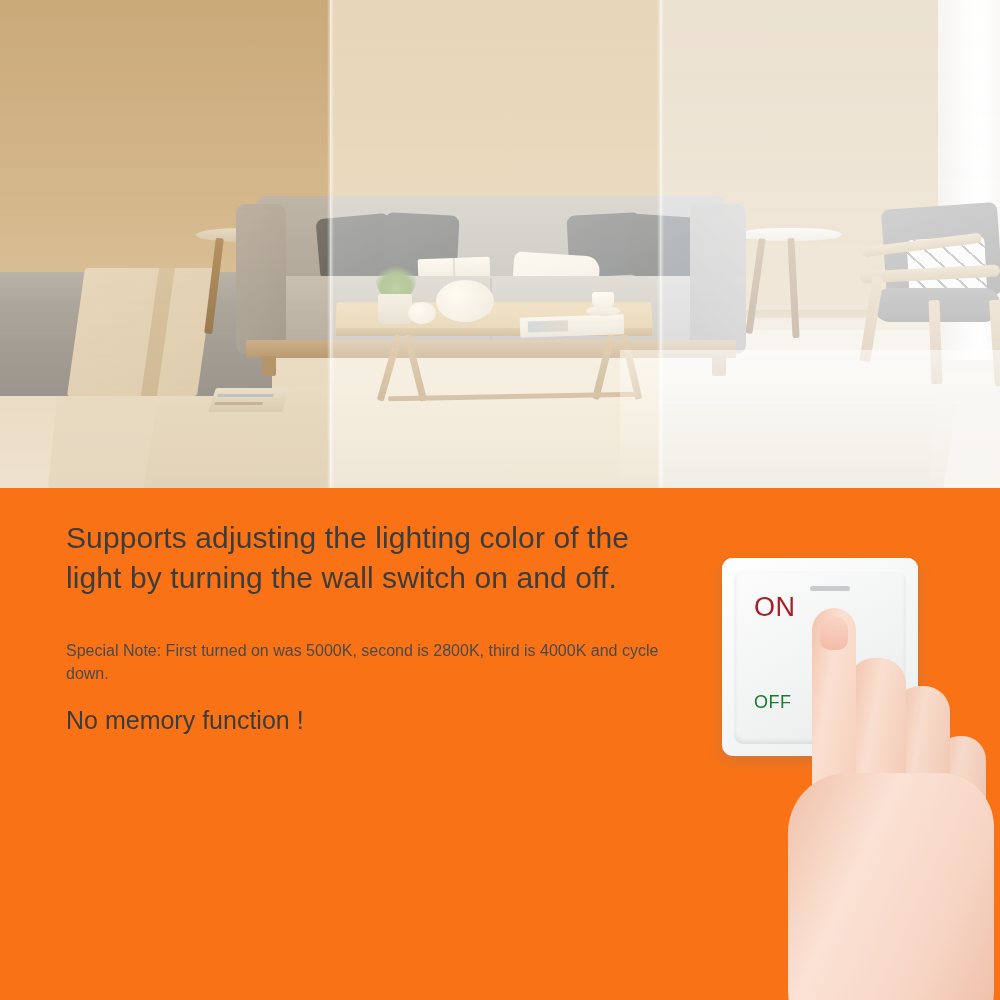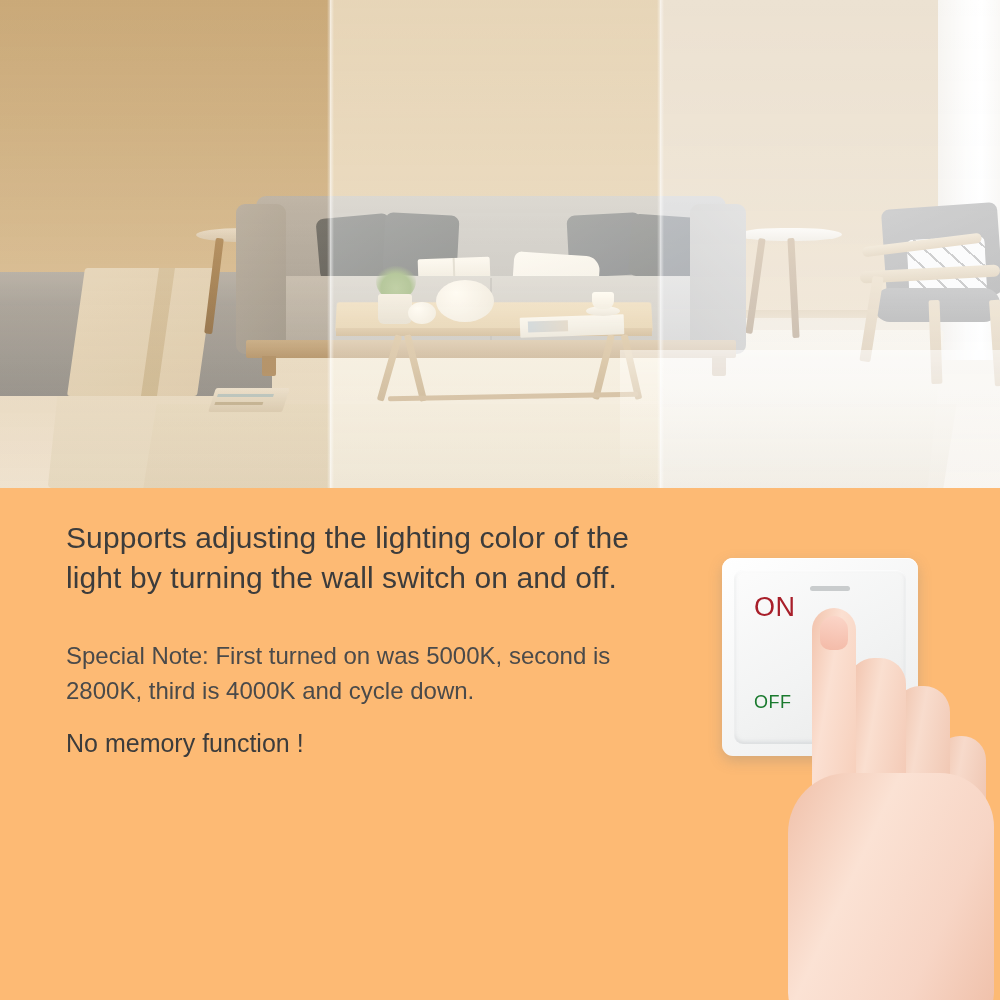--- a/index.html
+++ b/index.html
@@ -140,27 +140,27 @@
   .bookstack{position:absolute;left:212px;top:388px;width:74px;height:24px;
              background:linear-gradient(180deg,#f2ece0,#ddd3bf);transform:skewX(-18deg);border-radius:2px;}
   .bookstack:before{content:"";position:absolute;left:4px;top:6px;width:56px;height:3px;background:#b9cdd0;}
   .bookstack:after{content:"";position:absolute;left:4px;top:14px;width:48px;height:3px;background:#c3b79e;}
 
   
   .sheen{position:absolute;left:620px;top:350px;width:380px;height:138px;
          background:linear-gradient(180deg,rgba(255,255,255,.55),rgba(255,255,255,0));}
 
   
-  .panel{position:absolute;left:0;top:488px;width:1000px;height:512px;background:#fdba74;}
+  .panel{position:absolute;left:0;top:488px;width:1000px;height:512px;background:#f97316;}
 
   .headline{position:absolute;left:66px;top:30px;width:610px;
             font-size:30px;line-height:1.33;color:#3c3c3c;letter-spacing:.1px;}
   .note{position:absolute;left:66px;top:151px;width:600px;
-        font-size:24px;line-height:1.45;color:#4a4a4a;}
-  .nomem{position:absolute;left:66px;top:218px;font-size:25px;color:#3c3c3c;margin-top:23px;}
+        font-size:16px;line-height:1.45;color:#4a4a4a;}
+  .nomem{position:absolute;left:66px;top:218px;font-size:25px;color:#3c3c3c;}
 
   
   .three-colors{position:absolute;left:722px;top:4px;width:260px;text-align:center;
                 font-size:45px;font-weight:bold;color:#0d0d0d;letter-spacing:-.5px;}
 
   
   .switch-plate{position:absolute;left:722px;top:70px;width:196px;height:198px;
                 background:linear-gradient(145deg,#ffffff,#eceded);border-radius:11px;
                 box-shadow:0 5px 14px rgba(120,125,130,.30), inset 0 1px 0 #fff;text-align:right;}
   .switch-rocker{position:absolute;left:12px;top:12px;width:172px;height:174px;

